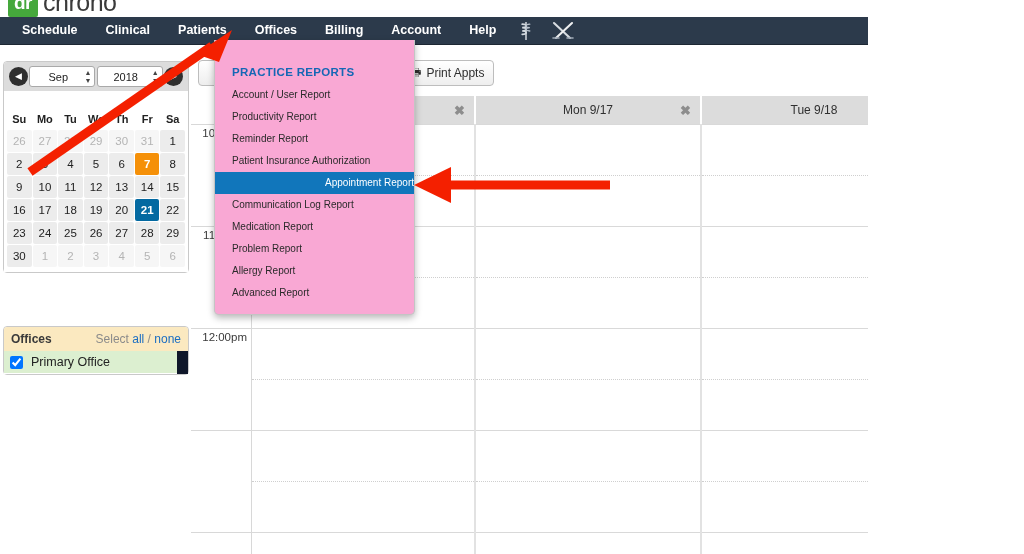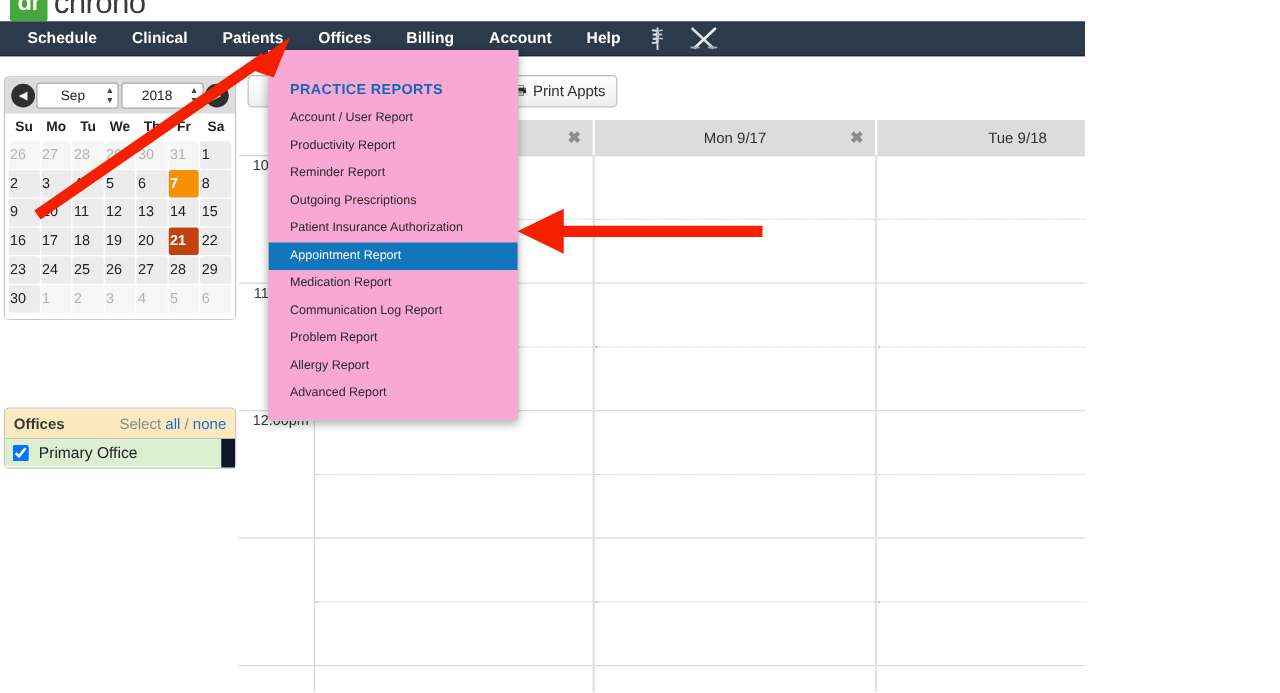--- a/index.html
+++ b/index.html
@@ -75,33 +75,33 @@
     text-align: center; cursor: pointer; flex: 0 0 auto;
   }
   .cal-select {
     background: #fff; border: 1px solid #a9a9a9; border-radius: 3px;
     height: 19px; font-size: 11px; color: #222; display: flex;
     align-items: center; justify-content: center; position: relative;
     padding: 0 14px 0 6px; min-width: 44px; cursor: pointer;
   }
   .cal-select .spin { position: absolute; right: 3px; font-size: 7px; line-height: 8px; color:#444; }
   .cal-select .spin i { display:block; font-style: normal; }
-  #cal-grid { padding: 0 2px 4px 2px; background: #fff; }
+  #cal-grid { padding: 17px 2px 4px 2px; background: #fff; }
   #cal-grid table { border-collapse: separate; border-spacing: 1px; width: 100%; }
   #cal-grid th {
     font-size: 11px; font-weight: bold; color: #222; height: 18px;
     text-align: center;
   }
   #cal-grid td {
     font-size: 11.5px; color: #222; height: 20px; width: 23px;
-    background: #ececec; border-radius: 2px; cursor: pointer;
+    text-align: center; background: #ececec; border-radius: 2px; cursor: pointer;
   }
   #cal-grid td.other { color: #b4b4b4; background: #f6f6f6; }
   #cal-grid td.today { background: #f59008; color: #fff; font-weight: bold; }
-  #cal-grid td.sel { background: #c2410c; color: #fff; font-weight: bold; }
+  #cal-grid td.sel { background: #0369a1; color: #fff; font-weight: bold; }
 
   
   #offices { position: absolute; left: 3px; top: 280px; width: 186px; }
   #off-head {
     background: #fbe9c0; padding: 5px 7px; display: flex;
     justify-content: space-between; align-items: center;
     border-radius: 3px 3px 0 0; font-size: 12px;
   }
   #off-head .t { font-weight: bold; color: #3a3a3a; }
   #off-head .sel { color: #8a8a8a; }
@@ -458,25 +458,24 @@
     </div>
 
   </div>
 
   <div id="dropdown">
     <div class="dd-title">PRACTICE REPORTS</div>
     <div id="dd-list">
         <div class="dd-item">Account / User Report</div>
         <div class="dd-item">Productivity Report</div>
         <div class="dd-item">Reminder Report</div>
-        <div class="dd-item">Outgoing Prescriptions</div>
         <div class="dd-item">Patient Insurance Authorization</div>
-        <div class="dd-item active" style="background: rgb(17, 118, 187);">Appointment Report</div>
+        <div class="dd-item active" style="background: rgb(17, 118, 187); text-align: right;">Appointment Report</div>
+        <div class="dd-item">Communication Log Report</div>
         <div class="dd-item">Medication Report</div>
-        <div class="dd-item">Communication Log Report</div>
         <div class="dd-item">Problem Report</div>
         <div class="dd-item">Allergy Report</div>
         <div class="dd-item">Advanced Report</div>
       </div>
   </div>
 
   <svg id="arrows" viewBox="0 0 1024 554">
     <g>
       <line x1="30" y1="172" x2="212" y2="46" stroke="#f42000" stroke-width="9" stroke-linecap="butt"></line>
       <polygon points="232,30 196,54 219,62" fill="#f42000"></polygon>

